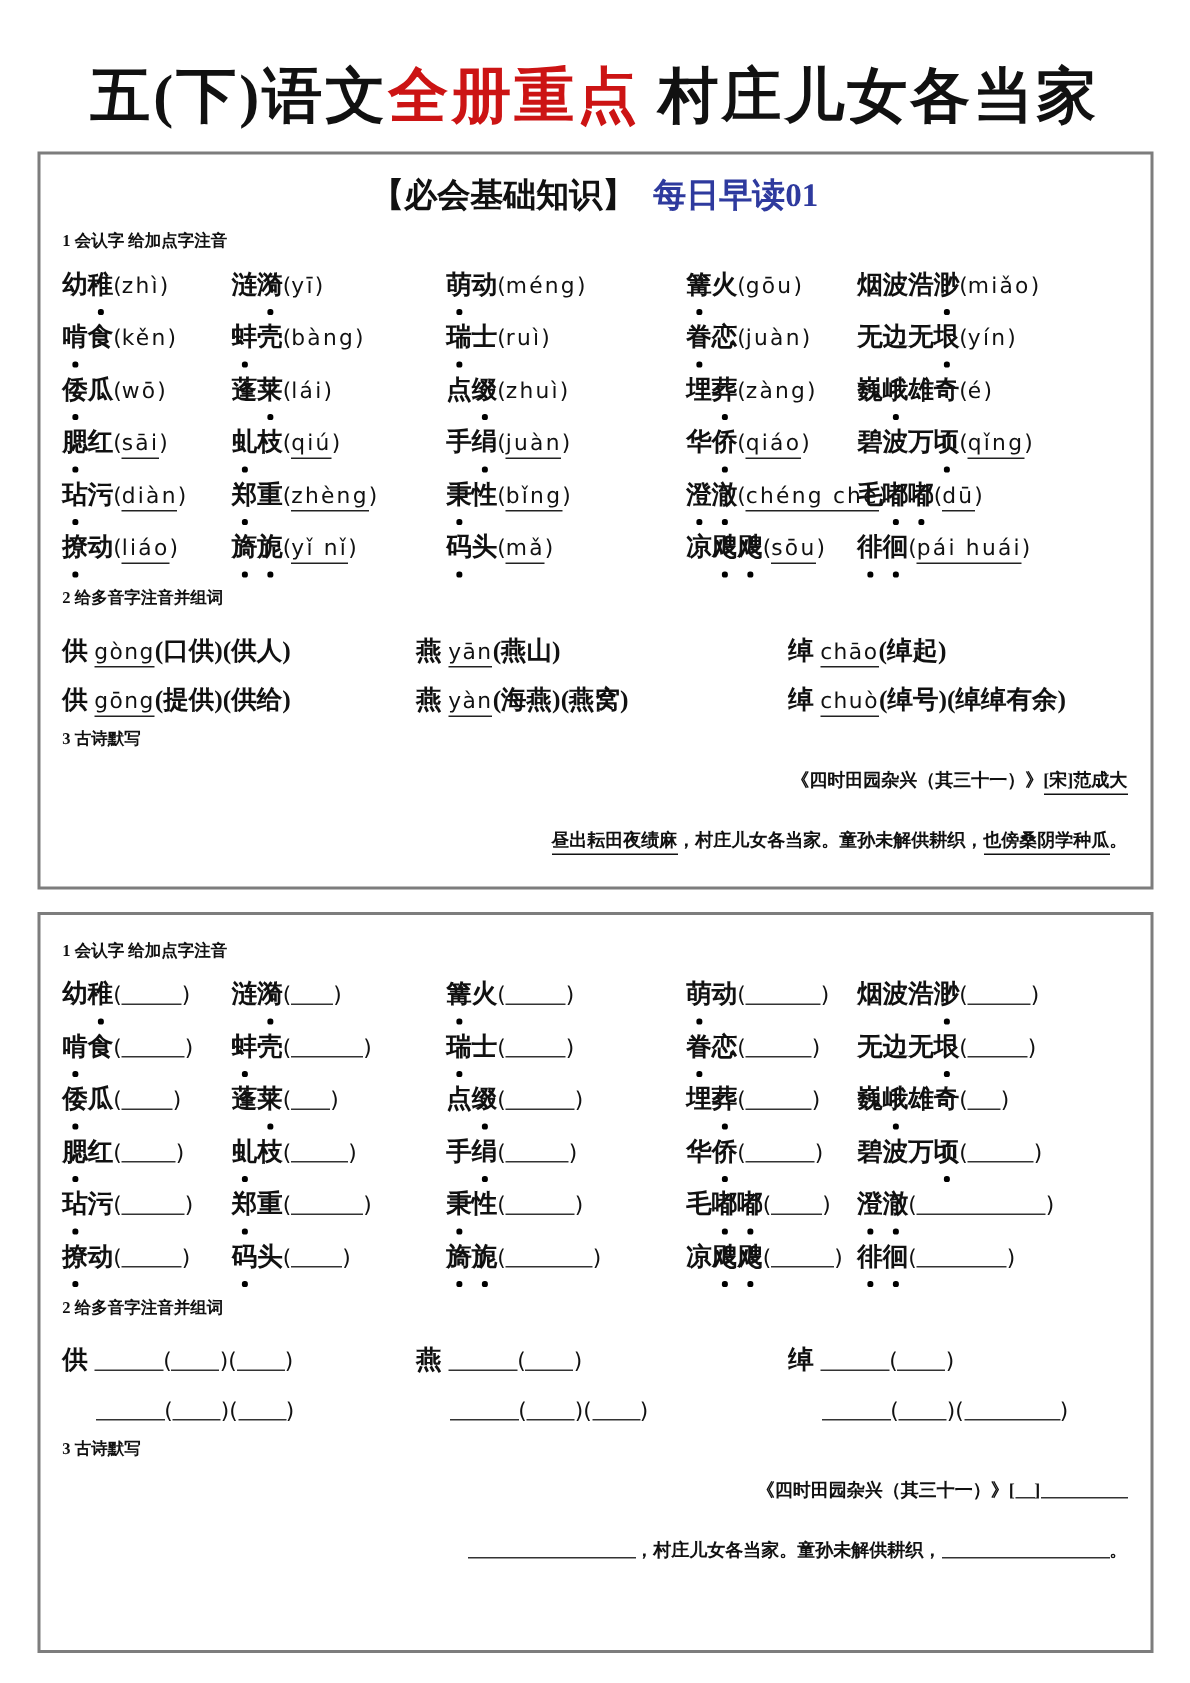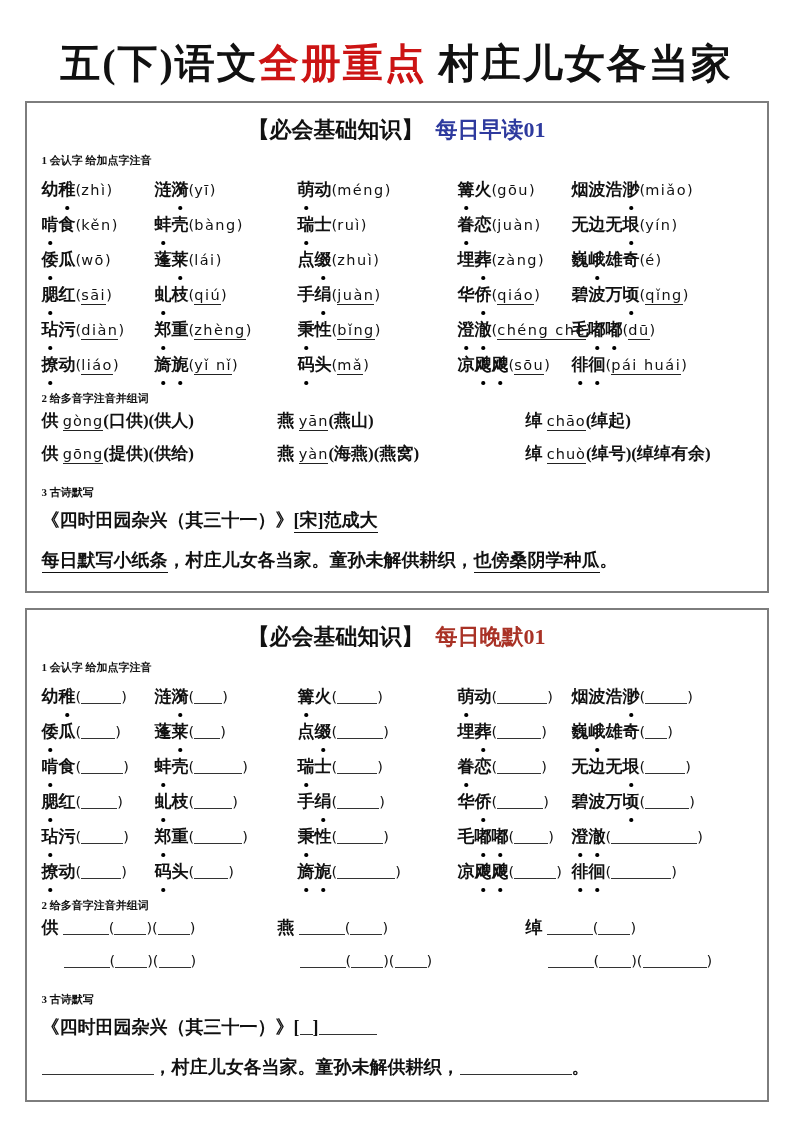--- a/index.html
+++ b/index.html
@@ -18,27 +18,27 @@
         align-items:baseline;height:35px;line-height:33px;}
   .wcell{white-space:nowrap;font-size:17px;font-weight:bold;}
   .ch{position:relative;display:inline-block;}
   .dch::after{content:"";position:absolute;width:3.5px;height:3.5px;border-radius:50%;
               background:#000;left:50%;bottom:-3.5px;transform:translateX(-50%);}
   .pyw{font-weight:normal;font-family:"DejaVu Sans",sans-serif;font-size:14.5px;}
   .py{letter-spacing:1.5px;}
   .upy{border-bottom:1.3px solid #222;padding-bottom:1px;}
   .blank{display:inline-block;border-bottom:1.5px solid #333;height:13px;vertical-align:-2px;}
   .prow{display:grid;grid-template-columns:236px 248px 1fr;}
-  .pline{height:33px;line-height:20px;font-size:17px;white-space:nowrap;}
+  .pline{height:33px;line-height:45px;font-size:17px;white-space:nowrap;}
   .pline.indent{padding-left:22px;}
   .pchar{font-weight:bold;}
   .ppy{font-family:"DejaVu Sans",sans-serif;font-size:14.5px;letter-spacing:1px;
        border-bottom:1.3px solid #222;padding-bottom:1px;}
   .pword{font-weight:bold;}
-  .poem{text-align:left;font-size:18px;font-weight:bold;}
+  .poem{text-align:right;font-size:12px;font-weight:bold;}
   .poem-title{margin:6px 0 12px;height:28px;line-height:28px;}
   .poem-line{height:28px;line-height:28px;}
   .useg{border-bottom:1.6px solid #111;padding-bottom:2px;}
   .pblank{width:112px;}
   .sblank{width:58px;}
   .tblank{width:13px;}
 </style>
 </head>
 <body>
 
@@ -112,52 +112,49 @@
             <div class="pline"><span class="pchar">绰</span> <span class="ppy">chāo</span><span class="pword">(绰起)</span></div>
             <div class="pline"><span class="pchar">绰</span> <span class="ppy">chuò</span><span class="pword">(绰号)</span><span class="pword">(绰绰有余)</span></div>
           </div>
         </div>
       </div>
     <div class="sec-title">3 古诗默写</div>
     <div class="poem">
       <div class="poem-title">
         <span>《四时田园杂兴（其三十一）》</span><span class="useg">[宋]范成大</span>
       </div>
-      <div class="poem-line" id="m-poem-line"><span class="useg">每日默写小纸条</span><span>，村庄儿女各当家。童孙未解供耕织，</span><span class="useg">也傍桑阴学种瓜</span><span>。</span></div>
+      <div class="poem-line" id="m-poem-line"><span class="useg">昼出耘田夜绩麻</span><span>，村庄儿女各当家。童孙未解供耕织，</span><span class="useg">也傍桑阴学种瓜</span><span>。</span></div>
     </div>
   </div>
 
   <div class="box evening">
-    <div class="box-header">
-      <span>【必会基础知识】</span><span class="tag" style="color: rgb(169, 50, 38);">每日晚默01</span>
-    </div>
     <div class="sec-title">1 会认字 给加点字注音</div>
     <div id="e-words">
         <div class="wrow">
           <span class="wcell"><span class="chars"><span class="ch">幼</span><span class="ch dch">稚</span></span><span class="pyw">(<span class="blank" style="width: 40px;"></span>)</span></span>
           <span class="wcell"><span class="chars"><span class="ch">涟</span><span class="ch dch">漪</span></span><span class="pyw">(<span class="blank" style="width: 28px;"></span>)</span></span>
           <span class="wcell"><span class="chars"><span class="ch dch">篝</span><span class="ch">火</span></span><span class="pyw">(<span class="blank" style="width: 40px;"></span>)</span></span>
           <span class="wcell"><span class="chars"><span class="ch dch">萌</span><span class="ch">动</span></span><span class="pyw">(<span class="blank" style="width: 50px;"></span>)</span></span>
           <span class="wcell"><span class="chars"><span class="ch">烟</span><span class="ch">波</span><span class="ch">浩</span><span class="ch dch">渺</span></span><span class="pyw">(<span class="blank" style="width: 42px;"></span>)</span></span>
         </div>
         <div class="wrow">
+          <span class="wcell"><span class="chars"><span class="ch dch">啃</span><span class="ch">食</span></span><span class="pyw">(<span class="blank" style="width: 42px;"></span>)</span></span>
+          <span class="wcell"><span class="chars"><span class="ch dch">蚌</span><span class="ch">壳</span></span><span class="pyw">(<span class="blank" style="width: 48px;"></span>)</span></span>
+          <span class="wcell"><span class="chars"><span class="ch dch">瑞</span><span class="ch">士</span></span><span class="pyw">(<span class="blank" style="width: 40px;"></span>)</span></span>
+          <span class="wcell"><span class="chars"><span class="ch dch">眷</span><span class="ch">恋</span></span><span class="pyw">(<span class="blank" style="width: 44px;"></span>)</span></span>
+          <span class="wcell"><span class="chars"><span class="ch">无</span><span class="ch">边</span><span class="ch">无</span><span class="ch dch">垠</span></span><span class="pyw">(<span class="blank" style="width: 40px;"></span>)</span></span>
+        </div>
+        <div class="wrow">
           <span class="wcell"><span class="chars"><span class="ch dch">倭</span><span class="ch">瓜</span></span><span class="pyw">(<span class="blank" style="width: 34px;"></span>)</span></span>
           <span class="wcell"><span class="chars"><span class="ch">蓬</span><span class="ch dch">莱</span></span><span class="pyw">(<span class="blank" style="width: 26px;"></span>)</span></span>
           <span class="wcell"><span class="chars"><span class="ch">点</span><span class="ch dch">缀</span></span><span class="pyw">(<span class="blank" style="width: 46px;"></span>)</span></span>
           <span class="wcell"><span class="chars"><span class="ch">埋</span><span class="ch dch">葬</span></span><span class="pyw">(<span class="blank" style="width: 44px;"></span>)</span></span>
           <span class="wcell"><span class="chars"><span class="ch">巍</span><span class="ch dch">峨</span><span class="ch">雄</span><span class="ch">奇</span></span><span class="pyw">(<span class="blank" style="width: 22px;"></span>)</span></span>
         </div>
         <div class="wrow">
-          <span class="wcell"><span class="chars"><span class="ch dch">啃</span><span class="ch">食</span></span><span class="pyw">(<span class="blank" style="width: 42px;"></span>)</span></span>
-          <span class="wcell"><span class="chars"><span class="ch dch">蚌</span><span class="ch">壳</span></span><span class="pyw">(<span class="blank" style="width: 48px;"></span>)</span></span>
-          <span class="wcell"><span class="chars"><span class="ch dch">瑞</span><span class="ch">士</span></span><span class="pyw">(<span class="blank" style="width: 40px;"></span>)</span></span>
-          <span class="wcell"><span class="chars"><span class="ch dch">眷</span><span class="ch">恋</span></span><span class="pyw">(<span class="blank" style="width: 44px;"></span>)</span></span>
-          <span class="wcell"><span class="chars"><span class="ch">无</span><span class="ch">边</span><span class="ch">无</span><span class="ch dch">垠</span></span><span class="pyw">(<span class="blank" style="width: 40px;"></span>)</span></span>
-        </div>
-        <div class="wrow">
           <span class="wcell"><span class="chars"><span class="ch dch">腮</span><span class="ch">红</span></span><span class="pyw">(<span class="blank" style="width: 36px;"></span>)</span></span>
           <span class="wcell"><span class="chars"><span class="ch dch">虬</span><span class="ch">枝</span></span><span class="pyw">(<span class="blank" style="width: 38px;"></span>)</span></span>
           <span class="wcell"><span class="chars"><span class="ch">手</span><span class="ch dch">绢</span></span><span class="pyw">(<span class="blank" style="width: 42px;"></span>)</span></span>
           <span class="wcell"><span class="chars"><span class="ch">华</span><span class="ch dch">侨</span></span><span class="pyw">(<span class="blank" style="width: 46px;"></span>)</span></span>
           <span class="wcell"><span class="chars"><span class="ch">碧</span><span class="ch">波</span><span class="ch">万</span><span class="ch dch">顷</span></span><span class="pyw">(<span class="blank" style="width: 44px;"></span>)</span></span>
         </div>
         <div class="wrow">
           <span class="wcell"><span class="chars"><span class="ch dch">玷</span><span class="ch">污</span></span><span class="pyw">(<span class="blank" style="width: 42px;"></span>)</span></span>
           <span class="wcell"><span class="chars"><span class="ch dch">郑</span><span class="ch">重</span></span><span class="pyw">(<span class="blank" style="width: 48px;"></span>)</span></span>
           <span class="wcell"><span class="chars"><span class="ch dch">秉</span><span class="ch">性</span></span><span class="pyw">(<span class="blank" style="width: 46px;"></span>)</span></span>

